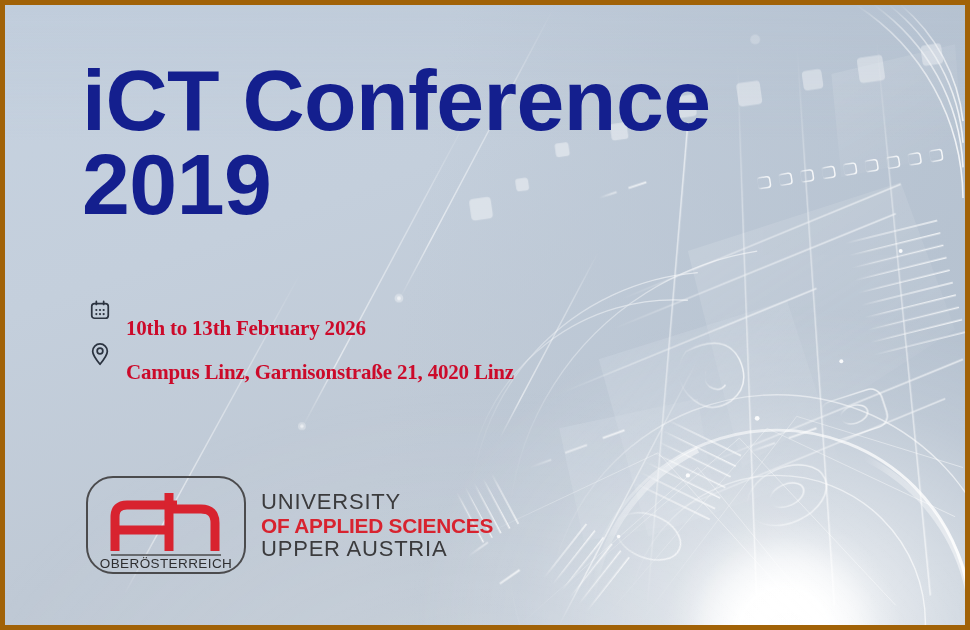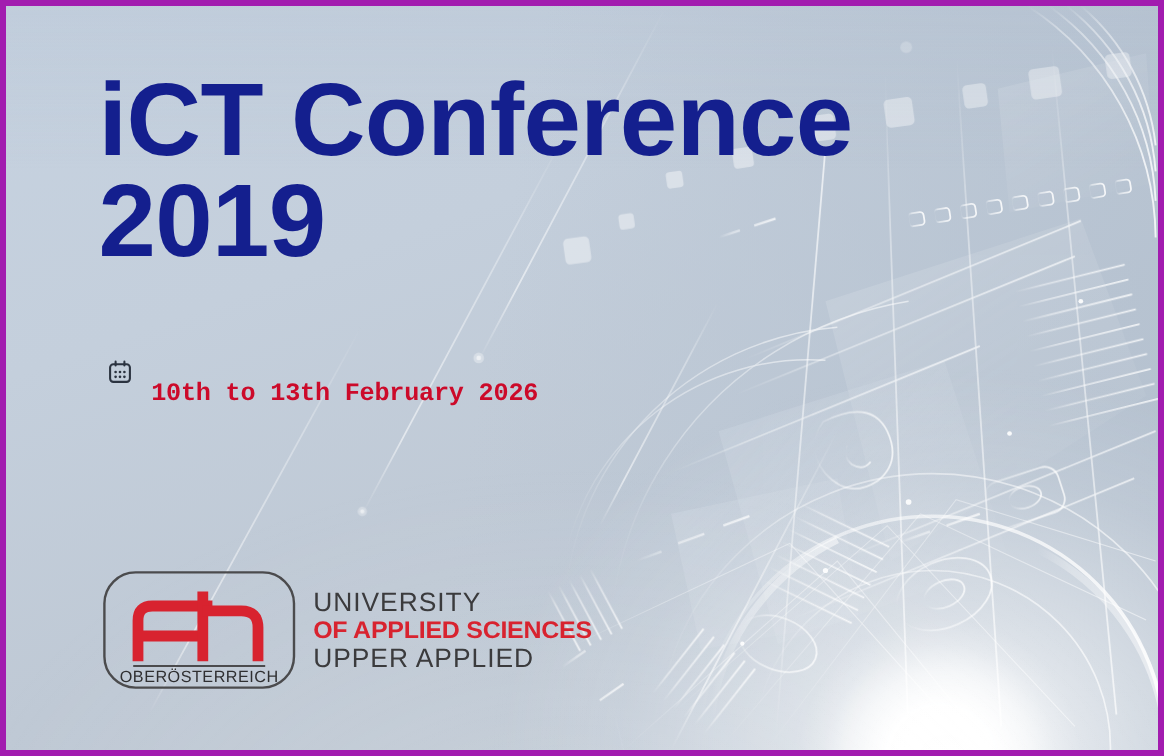--- a/index.html
+++ b/index.html
@@ -13,21 +13,21 @@
     overflow: hidden;
     font-family: "Liberation Sans", sans-serif;
   }
 
   
   #banner {
     position: relative;
     width: 970px;
     height: 630px;
     box-sizing: border-box;
-    border: 5px solid #a21caf;
+    border: 5px solid #a16207;
     overflow: hidden;
     background: #c3cddb;
   }
 
   
   .bg-layer {
     position: absolute;
     inset: 0;
     pointer-events: none;
   }
@@ -110,21 +110,21 @@
   .meta-icon {
     width: 26px;
     height: 26px;
     flex: 0 0 26px;
     margin-right: 13px;
     display: flex;
     align-items: center;
     justify-content: center;
   }
   .meta-text {
-    font-family: Liberation Mono, monospace;
+    font-family: Liberation Serif, serif;
     font-weight: bold;
     font-size: 21px;
     letter-spacing: -0.2px;
     color: #cc0a2a;
     white-space: nowrap;
     margin-top: 36px;
   }
 
   
   #logo-block {
@@ -366,38 +366,47 @@
               <circle cx="16" cy="12" r="1.2"></circle>
               <circle cx="8" cy="16.4" r="1.2"></circle>
               <circle cx="12" cy="16.4" r="1.2"></circle>
               <circle cx="16" cy="16.4" r="1.2"></circle>
             </g>
           </svg>
         </span>
         <span class="meta-text">10th to 13th February 2026</span>
       </div>
 
+      <div class="meta-row">
+        <span class="meta-icon">
+          <svg width="22" height="24" viewBox="0 0 24 26" fill="none" stroke="#2b3340" stroke-width="1.9" stroke-linejoin="round">
+            <path d="M12 24.2c5.3-6.4 8-10.7 8-14.2a8 8 0 1 0-16 0c0 3.5 2.7 7.8 8 14.2z"></path>
+            <circle cx="12" cy="9.8" r="3.1"></circle>
+          </svg>
+        </span>
+        <span class="meta-text">Campus Linz, Garnisonstraße 21, 4020 Linz</span>
+      </div>
     </div>
 
     <div id="logo-block">
 
       <svg id="logo-mark" viewBox="0 0 162 100">
         <rect x="2" y="2" width="158" height="96" rx="26" ry="26" fill="none" stroke="#4b4b4d" stroke-width="2"></rect>
 
         <path d="M30 76 L30 42 q0-12 12-12 L92 30" fill="none" stroke="#d8232f" stroke-width="9" stroke-linecap="butt"></path>
         <path d="M30 55 L86 55" fill="none" stroke="#d8232f" stroke-width="9"></path>
 
         <path d="M84 18 L84 76" fill="none" stroke="#d8232f" stroke-width="9"></path>
         <path d="M84 34 L116 34 q14 0 14 14 L130 76" fill="none" stroke="#d8232f" stroke-width="9" stroke-linecap="butt"></path>
 
         <line x1="26" y1="80" x2="136" y2="80" stroke="#4b4b4d" stroke-width="1.6"></line>
         <text x="81" y="93" text-anchor="middle" font-family="Liberation Sans, sans-serif" font-size="13.5" letter-spacing="0.4" fill="#2f2f31">OBERÖSTERREICH</text>
       </svg>
 
       <div id="logo-wordmark">
         <span class="wm-line wm-top">UNIVERSITY</span>
         <span class="wm-line wm-mid">OF APPLIED SCIENCES</span>
-        <span class="wm-line wm-bottom">UPPER APPLIED</span>
+        <span class="wm-line wm-bottom">UPPER AUSTRIA</span>
       </div>
     </div>
 
   </div>
 </div>
 
 </body></html>

